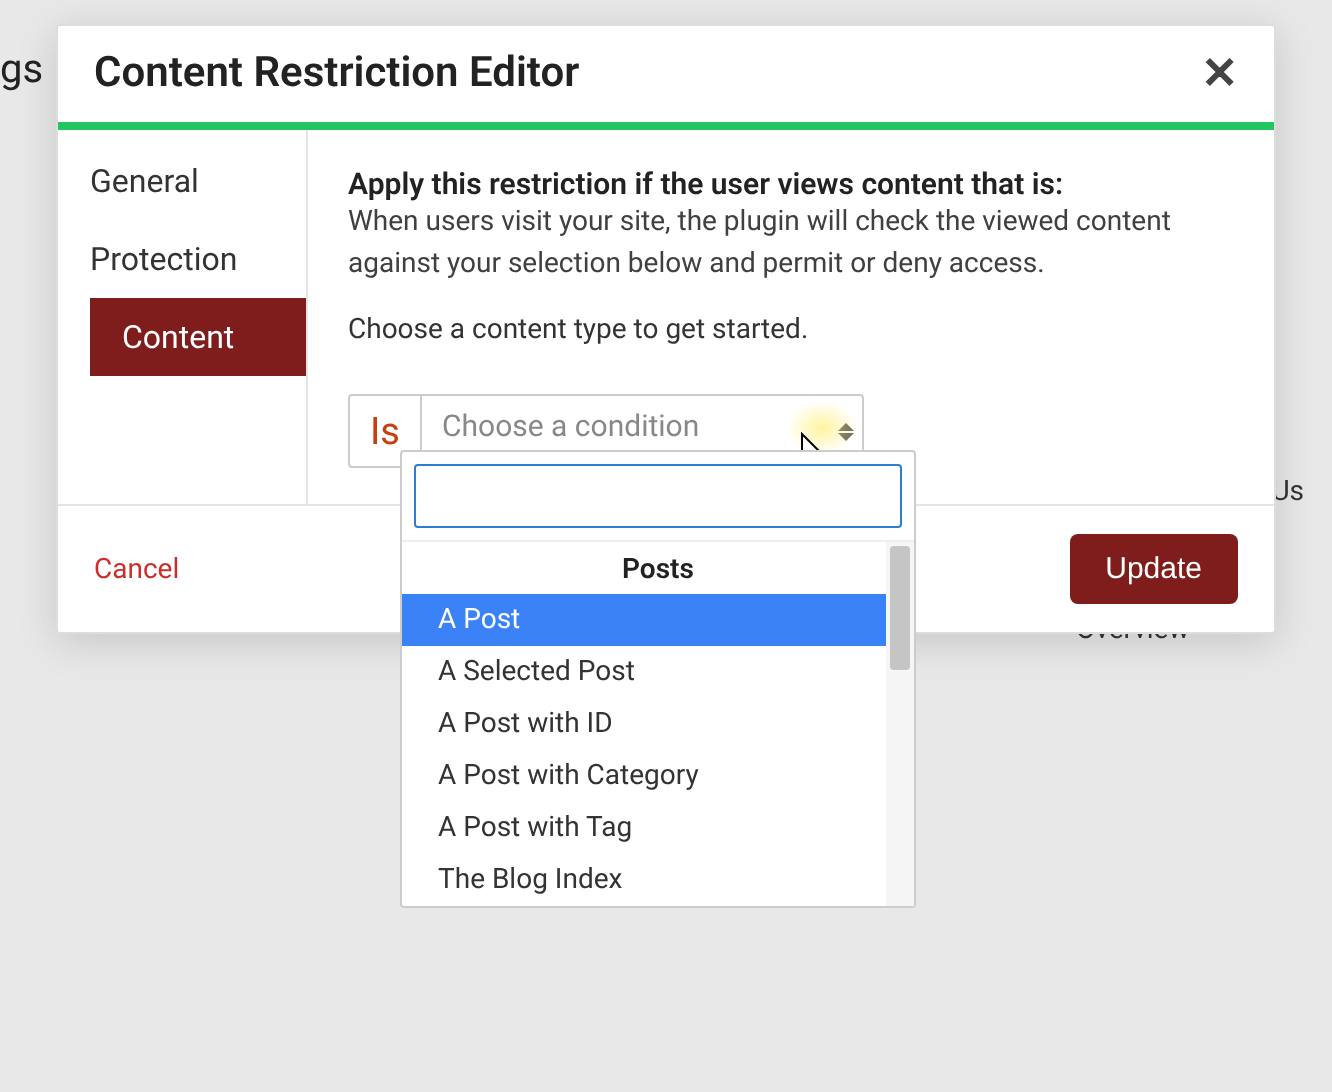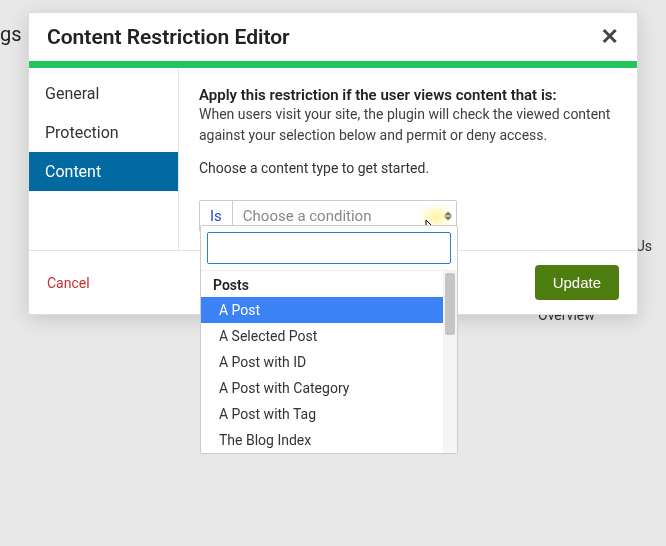--- a/index.html
+++ b/index.html
@@ -46,53 +46,54 @@
       background: #fff;
       border: 1px solid #ddd;
       border-radius: 2px;
       box-shadow: 0 4px 20px rgba(0,0,0,0.15);
     }
     .modal-header {
       display: flex;
       align-items: center;
       justify-content: space-between;
       padding: 12px 18px 12px 18px;
-      border-bottom: 7px solid #22c55e;
+      border-bottom: 4px solid #22c55e;
     }
     .modal-title {
       font-size: 21px;
       font-weight: 600;
       color: #222;
     }
     .modal-close {
       font-size: 22px;
       font-weight: bold;
       color: #444;
       cursor: pointer;
       border: none;
       background: none;
       line-height: 1;
     }
     .modal-body {
       display: flex;
     }
     .sidebar {
-      width: 150px;
+      width: 125px;
       border-right: 1px solid #e5e5e5;
       padding-top: 6px;
     }
     .sidebar-item {
       padding: 10px 16px;
       font-size: 16px;
       color: #333;
       cursor: pointer;
     }
     .sidebar-item.active {
-      background: #0369a1;
+      background: #7f1d1d;
       color: #fff;
+      margin-left: 16px;
     }
     .content {
       flex: 1;
       padding: 18px 20px 18px 20px;
     }
     .content-title {
       font-size: 15px;
       font-weight: 600;
       color: #222;
     }
@@ -109,22 +110,22 @@
     }
     .condition-row {
       display: flex;
       border: 1px solid #ccc;
       border-radius: 2px;
       position: relative;
       width: 258px;
     }
     .is-label {
       padding: 6px 10px;
-      font-size: 15px;
-      color: #1d4ed8;
+      font-size: 19px;
+      color: #c2410c;
       border-right: 1px solid #ccc;
     }
     .condition-placeholder {
       padding: 6px 10px;
       font-size: 15px;
       color: #888;
       flex: 1;
     }
     .dropdown-arrow {
       position: absolute;
@@ -164,21 +165,21 @@
       padding: 14px 18px;
       border-top: 1px solid #e5e5e5;
       gap: 25px;
     }
     .cancel-link {
       color: #c9302c;
       font-size: 14px;
       cursor: pointer;
     }
     .update-btn {
-      background: #4d7c0f;
+      background: #7f1d1d;
       color: #fff;
       border: none;
       padding: 9px 18px;
       border-radius: 4px;
       font-size: 15px;
       cursor: pointer;
     }
     .dropdown-panel {
       position: absolute;
       left: 200px;
@@ -203,20 +204,21 @@
       max-height: 210px;
       overflow-y: auto;
       border-top: 1px solid #eee;
       position: relative;
     }
     .group-label {
       padding: 6px 12px 4px;
       font-size: 14px;
       font-weight: 600;
       color: #222;
+      text-align: center;
     }
     .option {
       padding: 5px 18px;
       font-size: 14px;
       color: #333;
       cursor: pointer;
     }
     .option.selected {
       background: #3b82f6;
       color: #fff;

